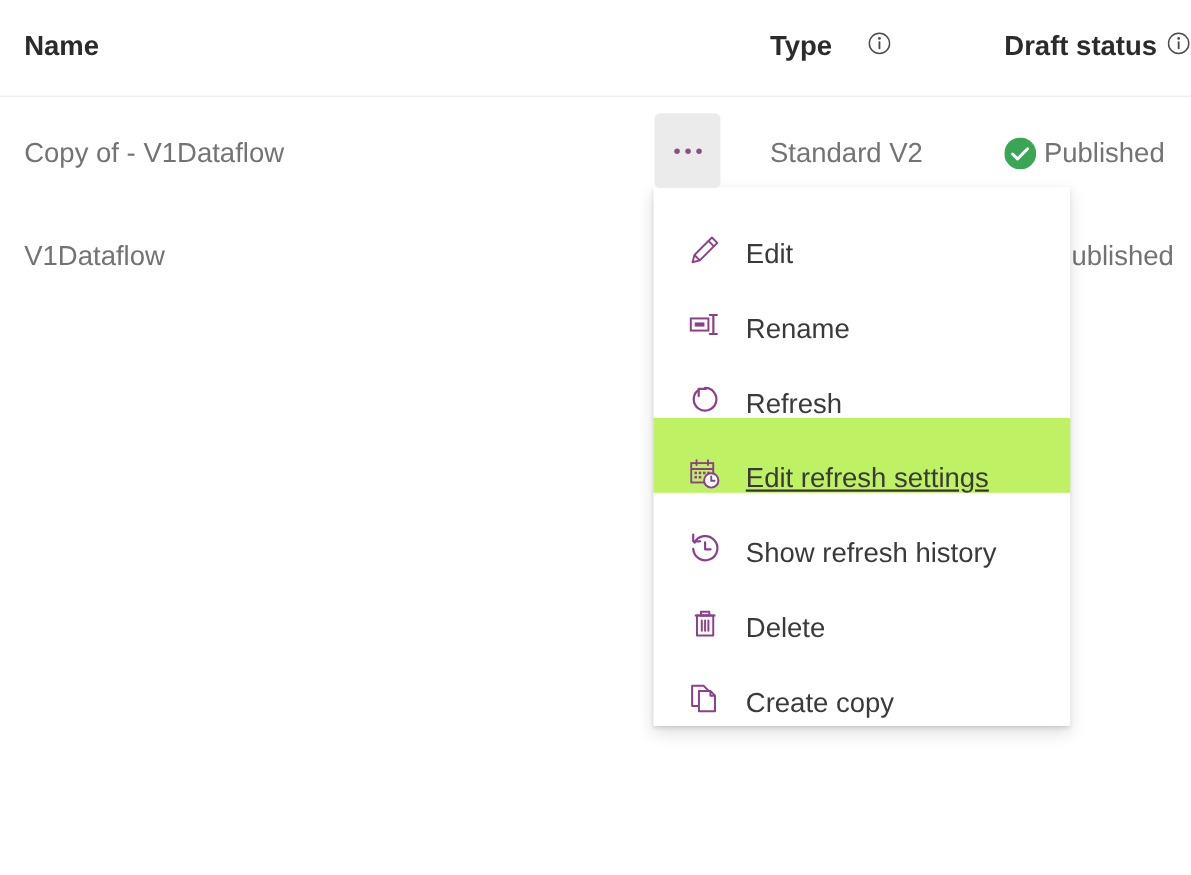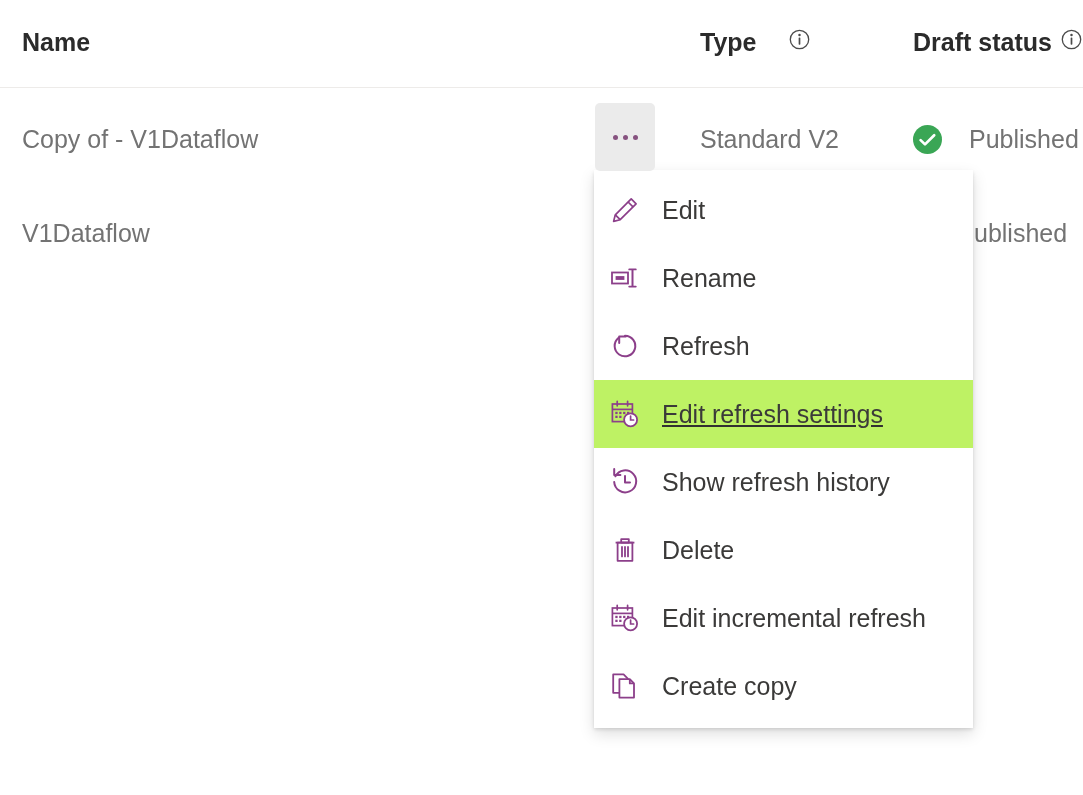--- a/index.html
+++ b/index.html
@@ -76,21 +76,21 @@
     color: #737373;
     white-space: nowrap;
   }
   .cell-name  { left: 22px; }
   .cell-type  { left: 700px; }
   .cell-draft { left: 913px; gap: 11px; }
 
   .status-badge {
     display: flex;
     align-items: center;
-    gap: 27px;
+    gap: 7px;
   }
   .status-dot {
     width: 29px;
     height: 29px;
     flex: 0 0 auto;
     display: block;
   }
 
   
   .overflow-btn {
@@ -125,23 +125,23 @@
     top: 170px;
     width: 379px;
     background: #ffffff;
     box-shadow: 0 1.6px 3.6px rgba(0,0,0,0.13), 0 6.4px 14.4px rgba(0,0,0,0.13);
     padding: 6px 0 8px 0;
     box-sizing: border-box;
     z-index: 5;
   }
   .menu-item {
     display: flex;
-    align-items: center;
+    align-items: flex-end;
     height: 68px;
-    padding-left: 12px;
+    padding-left: 28px;
     box-sizing: border-box;
     cursor: pointer;
     background: transparent;
   }
   .menu-item.selected {
     background: #bef264;
     text-decoration: underline;
   }
   .menu-icon {
     width: 38px;
@@ -310,42 +310,20 @@
           <path d="M6.6 8.6h18.8"></path>
           <path d="M12.2 5.2h7.6v3.4h-7.6z"></path>
           <path d="M8.6 8.6h14.8v18.2H8.6z"></path>
           <path d="M13 13v9.4M16 13v9.4M19 13v9.4" stroke-linecap="round"></path>
         </g>
       </svg>
     </span>
     <span class="menu-label">Delete</span>
   </div>
 
-  <div class="menu-item">
-    <span class="menu-icon">
-      <svg width="32" height="32" viewBox="0 0 32 32" aria-hidden="true">
-        <g stroke="#8C3F8A" fill="none" stroke-width="1.7">
-          <rect x="3.4" y="6" width="20" height="17.6"></rect>
-          <path d="M3.4 11.4h20"></path>
-          <path d="M8.2 3.4v4.4M18.6 3.4v4.4" stroke-linecap="round"></path>
-        </g>
-        <g fill="#8C3F8A">
-          <rect x="6.3" y="13.8" width="2.3" height="2.3"></rect>
-          <rect x="10.2" y="13.8" width="2.3" height="2.3"></rect>
-          <rect x="14.1" y="13.8" width="2.3" height="2.3"></rect>
-          <rect x="18" y="13.8" width="2.3" height="2.3"></rect>
-          <rect x="6.3" y="17.7" width="2.3" height="2.3"></rect>
-          <rect x="10.2" y="17.7" width="2.3" height="2.3"></rect>
-        </g>
-        <circle cx="21.6" cy="21.8" r="6.5" fill="#ffffff" stroke="#8C3F8A" stroke-width="1.8"></circle>
-        <path d="M21.6 18.2v3.8h3" fill="none" stroke="#8C3F8A" stroke-width="1.7" stroke-linecap="round"></path>
-      </svg>
-    </span>
-    <span class="menu-label">Edit incremental refresh</span>
-  </div>
 
   <div class="menu-item">
     <span class="menu-icon">
       <svg width="32" height="32" viewBox="0 0 32 32" aria-hidden="true">
         <path d="M4.2 4.4h10.4l4.2 4.2v14.2H4.2z" fill="#ffffff" stroke="#8C3F8A" stroke-width="1.8" stroke-linejoin="round"></path>
         <path d="M10.4 9.2h10.4l4.2 4.2v14.2H10.4z" fill="#ffffff" stroke="#8C3F8A" stroke-width="1.8" stroke-linejoin="round"></path>
         <path d="M20.8 9.2v4.2h4.2" fill="none" stroke="#8C3F8A" stroke-width="1.8" stroke-linejoin="round"></path>
       </svg>
     </span>
     <span class="menu-label">Create copy</span>

